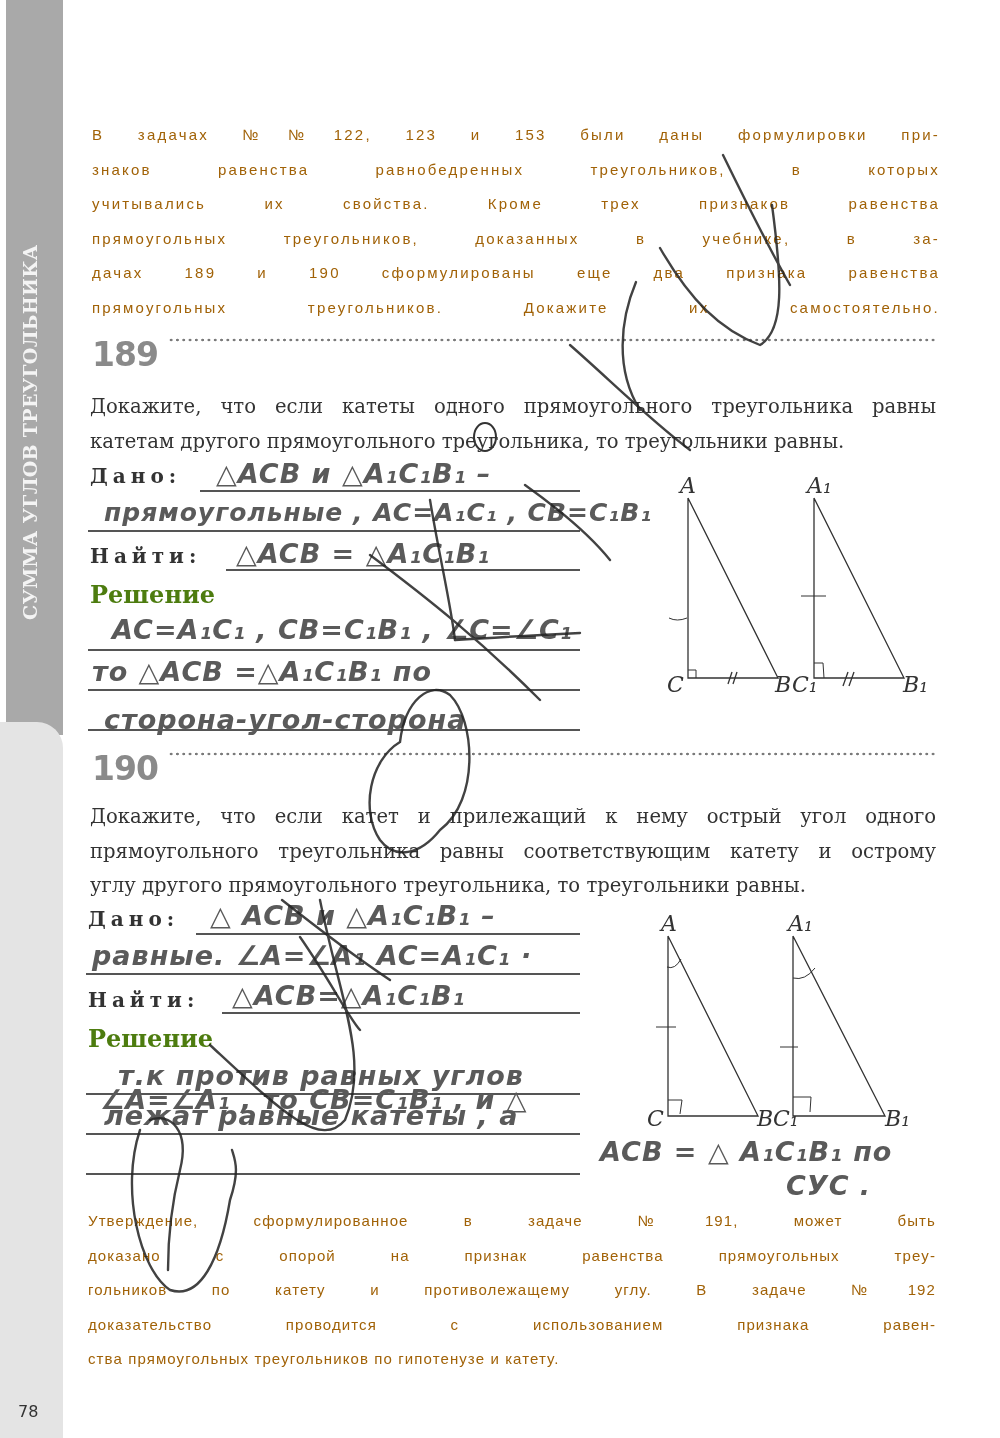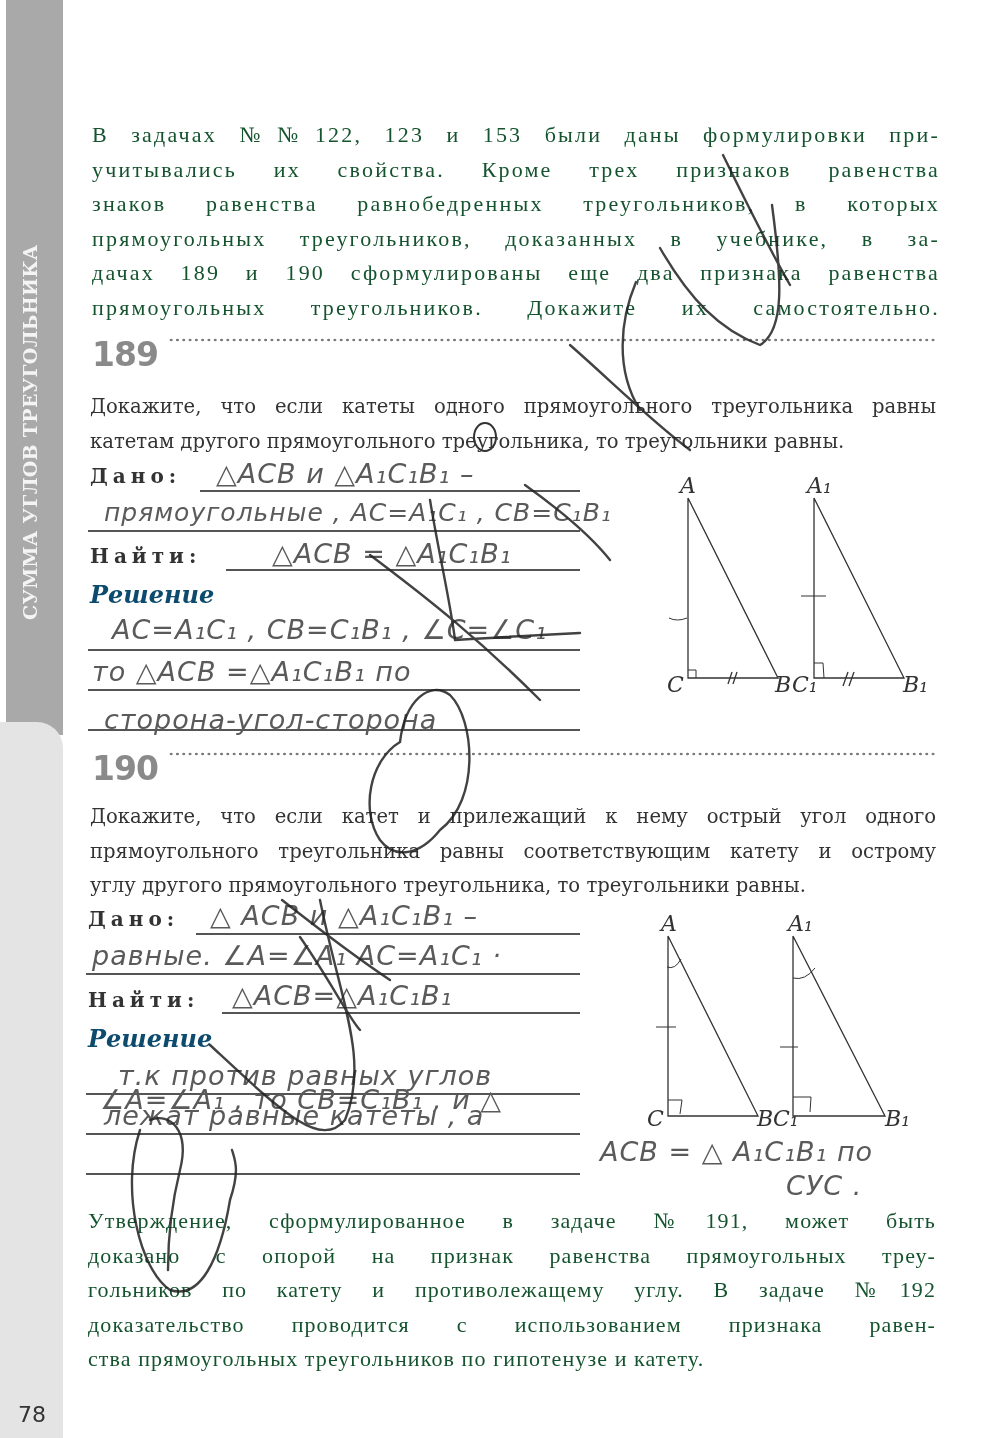--- a/index.html
+++ b/index.html
@@ -16,25 +16,25 @@
     background: #e4e4e4; border-top-right-radius: 26px;
   }
   .side-title {
     position: absolute; left: 19px; top: 620px;
     transform-origin: 0 0; transform: rotate(-90deg);
     font-family: "DejaVu Serif", serif; font-weight: bold; font-size: 19px;
     color: #f4f4f4; letter-spacing: 0.3px; white-space: nowrap; width: 360px;
   }
   .page-num {
     position: absolute; left: 18px; top: 1402px;
-    font-family: "DejaVu Sans", sans-serif; font-size: 22px; color: #333;
+    font-family: "DejaVu Sans", sans-serif; font-size: 16px; color: #333;
   }
   .mono {
-    font-family: Liberation Serif, serif;
-    font-size: 22px; line-height: 34.5px; color: #14532d;
+    font-family: Liberation Sans, sans-serif;
+    font-size: 15px; line-height: 34.5px; color: #a16207;
     letter-spacing: 2.2px; text-align: justify;
   }
   .intro { position: absolute; left: 92px; top: 118px; width: 848px; }
   .intro div, .outro div { white-space: nowrap; text-align-last: justify; }
   .outro { position: absolute; left: 88px; top: 1204px; width: 848px; letter-spacing: 1.1px; }
   .outro div:last-child { text-align-last: left; }
   .task-head { position: absolute; left: 92px; width: 846px; height: 40px; display: flex; align-items: flex-start; }
   .task-num {
     font-family: "DejaVu Sans", sans-serif; font-weight: bold; font-size: 33px;
     color: #8a8a8a; letter-spacing: -1px; line-height: 34px;
@@ -49,44 +49,44 @@
     font-family: "DejaVu Serif", serif; font-size: 19.6px; line-height: 34.5px;
     color: #333;
   }
   .serif-text div { white-space: nowrap; text-align: justify; text-align-last: justify; }
   .serif-text div.last { text-align-last: left; }
   .label {
     position: absolute; font-family: "DejaVu Serif", serif; font-weight: bold;
     font-size: 20px; letter-spacing: 5px; color: #333;
   }
   .resh {
-    position: absolute; font-family: "DejaVu Serif", serif; font-style: italic;
-    font-weight: bold; font-size: 24px; color: #0c4a6e;
+    position: absolute; font-family: "DejaVu Serif", serif; 
+    font-weight: bold; font-size: 24px; color: #4d7c0f;
   }
   .hw {
     position: absolute; font-family: "DejaVu Sans", sans-serif; font-style: italic;
     font-size: 27px; color: #5a5a5a; white-space: nowrap; letter-spacing: 1px;
-    font-weight: 400;
+    font-weight: 700;
   }
   .rule { position: absolute; height: 1.5px; background: #555; }
   .fig { position: absolute; }
   .overlay { position: absolute; left: 0; top: 0; pointer-events: none; }
 </style>
 </head>
 <body>
 
 <div class="side-band"></div>
 <div class="side-lower"></div>
 <div class="side-title">СУММА УГЛОВ ТРЕУГОЛЬНИКА</div>
 <div class="page-num">78</div>
 
 <div class="intro mono">
   <div>В задачах №№122, 123 и 153 были даны формулировки при-</div>
+  <div>знаков равенства равнобедренных треугольников, в которых</div>
   <div>учитывались их свойства. Кроме трех признаков равенства</div>
-  <div>знаков равенства равнобедренных треугольников, в которых</div>
   <div>прямоугольных треугольников, доказанных в учебнике, в за-</div>
   <div>дачах 189 и 190 сформулированы еще два признака равенства</div>
   <div>прямоугольных треугольников. Докажите их самостоятельно.</div>
 </div>
 
 <div class="task-head" style="top:338px;">
   <span class="task-num">189</span>
   <span class="task-dots"></span>
 </div>
 <div class="serif-text" style="top:390px;">
@@ -95,21 +95,21 @@
 </div>
 
 <div class="label" style="left:90px; top:464px;">Дано:</div>
 <div class="rule" style="left:200px; top:490px; width:380px;"></div>
 <div class="hw" style="left:216px; top:458px;">△ACB  и  △A₁C₁B₁ –</div>
 <div class="rule" style="left:88px; top:530px; width:492px;"></div>
 <div class="hw" style="left:104px; top:498px; font-size:25px;">прямоугольные , AC=A₁C₁ , CB=C₁B₁</div>
 
 <div class="label" style="left:90px; top:544px;">Найти:</div>
 <div class="rule" style="left:226px; top:569px; width:354px;"></div>
-<div class="hw" style="left:236px; top:538px;margin-left:36px;">△ACB = △A₁C₁B₁</div>
+<div class="hw" style="left:236px; top:538px;">△ACB = △A₁C₁B₁</div>
 
 <div class="resh" style="left:90px; top:580px;">Решение</div>
 <div class="rule" style="left:88px; top:649px; width:492px;"></div>
 <div class="hw" style="left:112px; top:614px;">AC=A₁C₁ , CB=C₁B₁ , ∠C=∠C₁</div>
 <div class="rule" style="left:88px; top:689px; width:492px;"></div>
 <div class="hw" style="left:92px; top:656px;">то  △ACB =△A₁C₁B₁  по</div>
 <div class="rule" style="left:88px; top:729px; width:492px;"></div>
 <div class="hw" style="left:104px; top:696px;margin-top:8px;">сторона-угол-сторона</div>
 
 <svg class="fig" style="left:640px; top:460px;" width="320" height="240">

